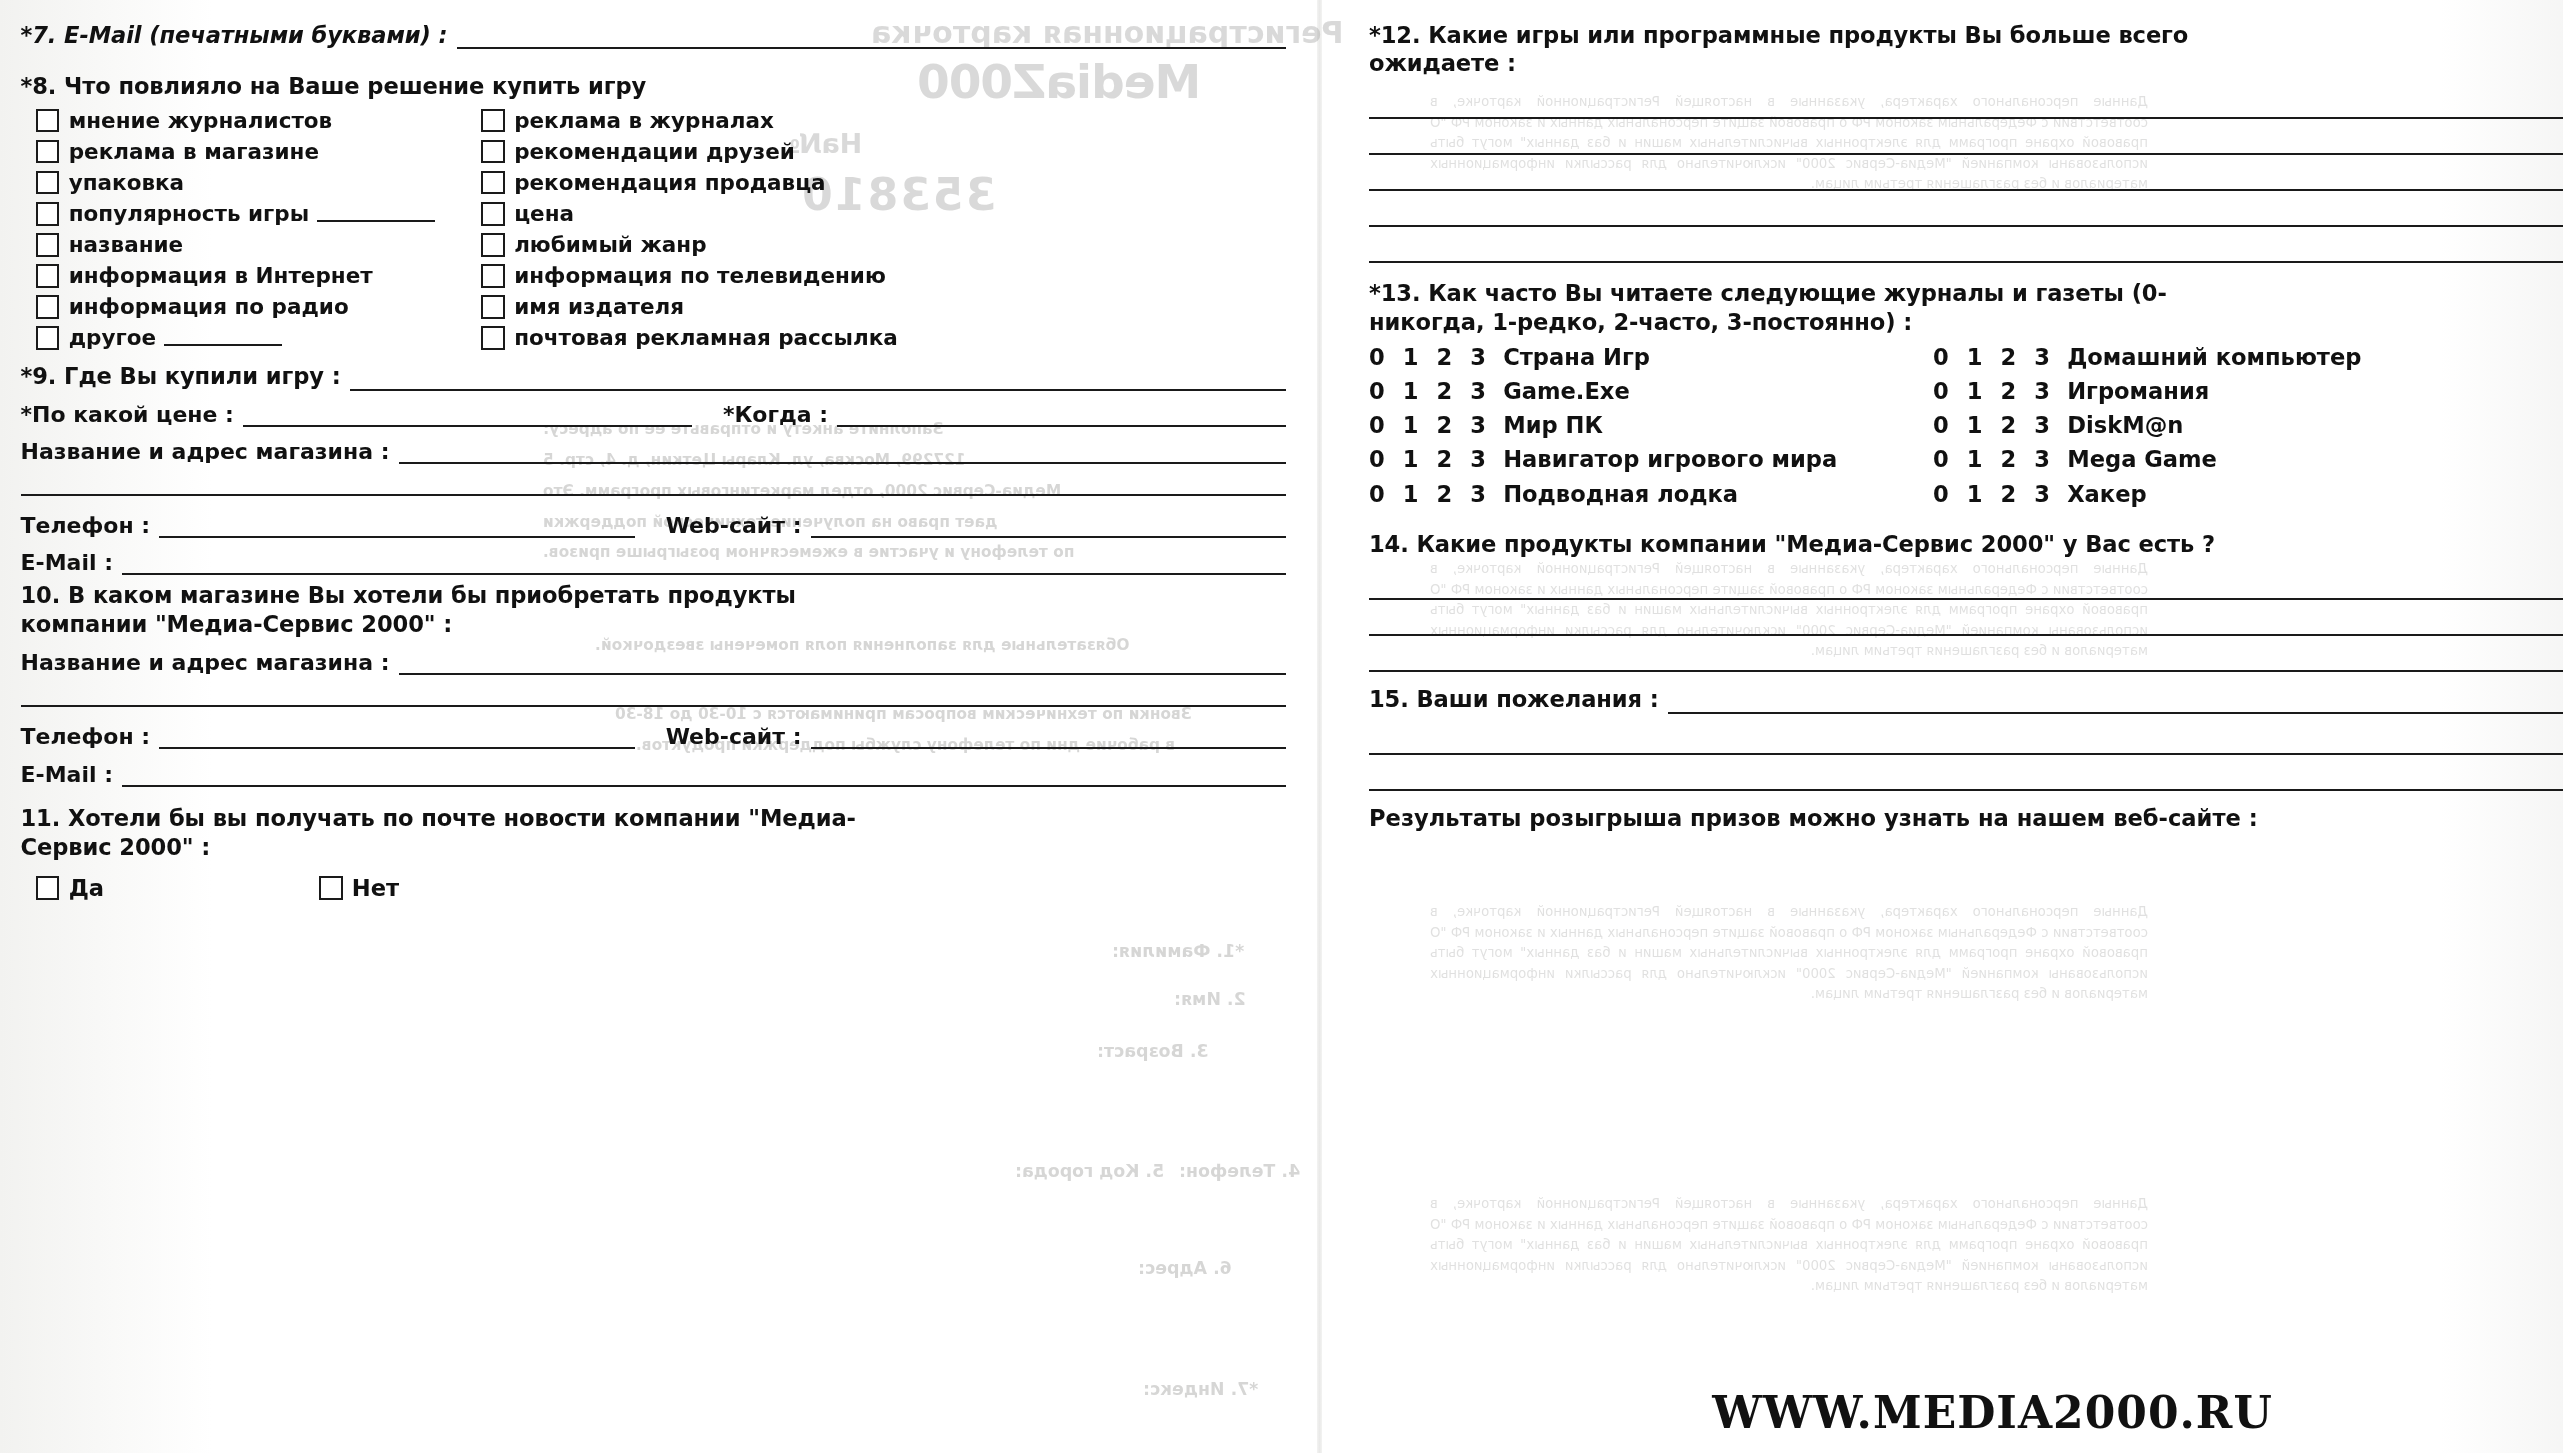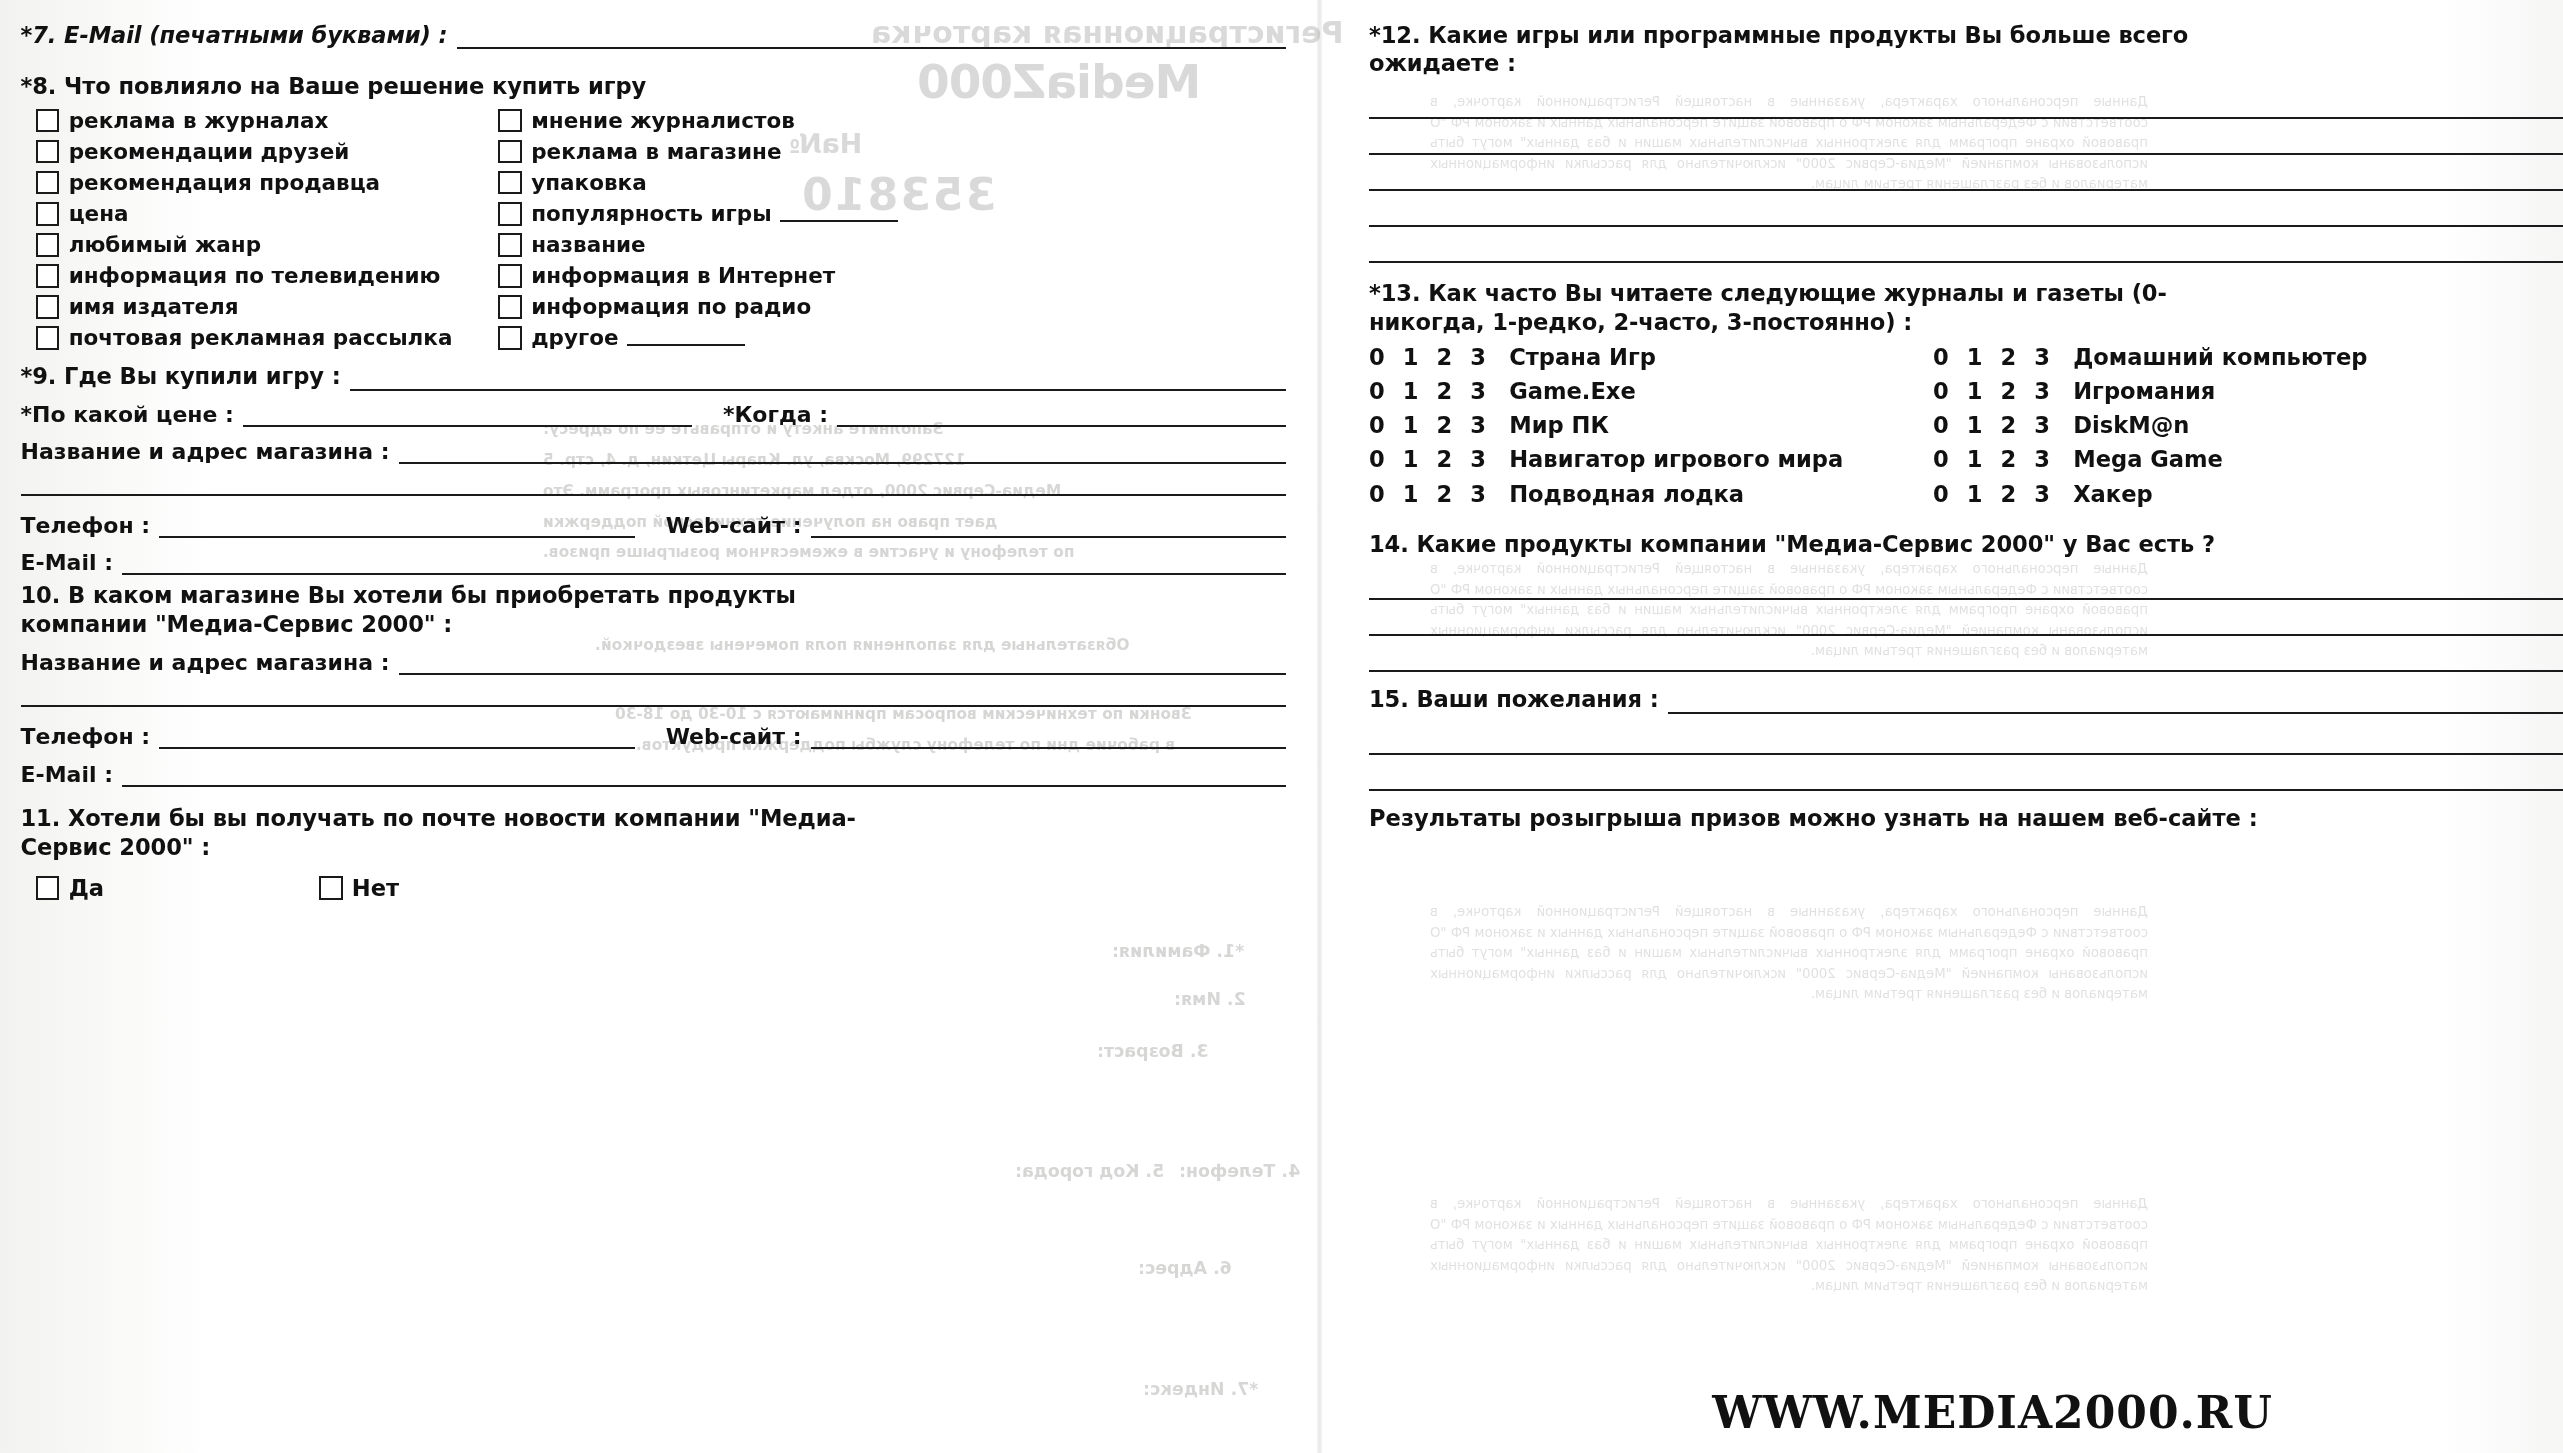--- a/index.html
+++ b/index.html
@@ -98,21 +98,21 @@
 
   
   .freq-table{
     margin:7.2px 0 13.3px 0;
     display:grid;
     grid-template-columns:564px 1fr;
     row-gap:8.2px;
     font-weight:bold;
     font-size:22.6px;
   }
-  .freq-cell{display:flex;align-items:flex-end;gap:18px;white-space:nowrap;}
+  .freq-cell{display:flex;align-items:flex-end;gap:12px;white-space:nowrap;}
   .nums{letter-spacing:5.1px;}
   .blanklines{margin:3.1px 0 13.3px 0;}
   .blanklines .bl{
     border-bottom:2.1px solid #1a1a1a;
     height:34px;
   }
   .website{
     position:absolute;
     left:1333px;width:1319px;
     bottom:15.4px;
@@ -197,54 +197,20 @@
     <div class="q" style="margin:0;font-style:italic;">*7. E-Mail (печатными буквами) :</div>
     <div class="rule"></div>
   </div>
 
   <div class="q" style="margin-top:22.6px;">*8. Что повлияло на Ваше решение купить игру</div>
 
   <div class="checkgrid">
     <div class="checkcol">
       <div class="checkitem">
           <span class="cb"></span>
-          <span class="lbl">реклама в журналах</span>
-        </div>
-      <div class="checkitem">
-          <span class="cb"></span>
-          <span class="lbl">рекомендации друзей</span>
-        </div>
-      <div class="checkitem">
-          <span class="cb"></span>
-          <span class="lbl">рекомендация продавца</span>
-        </div>
-      <div class="checkitem">
-          <span class="cb"></span>
-          <span class="lbl">цена</span>
-        </div>
-      <div class="checkitem">
-          <span class="cb"></span>
-          <span class="lbl">любимый жанр</span>
-        </div>
-      <div class="checkitem">
-          <span class="cb"></span>
-          <span class="lbl">информация по телевидению</span>
-        </div>
-      <div class="checkitem">
-          <span class="cb"></span>
-          <span class="lbl">имя издателя</span>
-        </div>
-      <div class="checkitem">
-          <span class="cb"></span>
-          <span class="lbl">почтовая рекламная рассылка</span>
-        </div>
-    </div>
-    <div class="checkcol">
-      <div class="checkitem">
-          <span class="cb"></span>
           <span class="lbl">мнение журналистов</span>
         </div>
       <div class="checkitem">
           <span class="cb"></span>
           <span class="lbl">реклама в магазине</span>
         </div>
       <div class="checkitem">
           <span class="cb"></span>
           <span class="lbl">упаковка</span>
         </div>
@@ -262,20 +228,54 @@
           <span class="lbl">информация в Интернет</span>
         </div>
       <div class="checkitem">
           <span class="cb"></span>
           <span class="lbl">информация по радио</span>
         </div>
       <div class="checkitem">
           <span class="cb"></span>
           <span class="lbl">другое</span>
           <span class="tail"></span>
+        </div>
+    </div>
+    <div class="checkcol">
+      <div class="checkitem">
+          <span class="cb"></span>
+          <span class="lbl">реклама в журналах</span>
+        </div>
+      <div class="checkitem">
+          <span class="cb"></span>
+          <span class="lbl">рекомендации друзей</span>
+        </div>
+      <div class="checkitem">
+          <span class="cb"></span>
+          <span class="lbl">рекомендация продавца</span>
+        </div>
+      <div class="checkitem">
+          <span class="cb"></span>
+          <span class="lbl">цена</span>
+        </div>
+      <div class="checkitem">
+          <span class="cb"></span>
+          <span class="lbl">любимый жанр</span>
+        </div>
+      <div class="checkitem">
+          <span class="cb"></span>
+          <span class="lbl">информация по телевидению</span>
+        </div>
+      <div class="checkitem">
+          <span class="cb"></span>
+          <span class="lbl">имя издателя</span>
+        </div>
+      <div class="checkitem">
+          <span class="cb"></span>
+          <span class="lbl">почтовая рекламная рассылка</span>
         </div>
     </div>
   </div>
 
   <div class="row">
     <div class="q" style="margin:0;">*9. Где Вы купили игру :</div>
     <div class="rule"></div>
   </div>
 
   <div class="two-fields">

